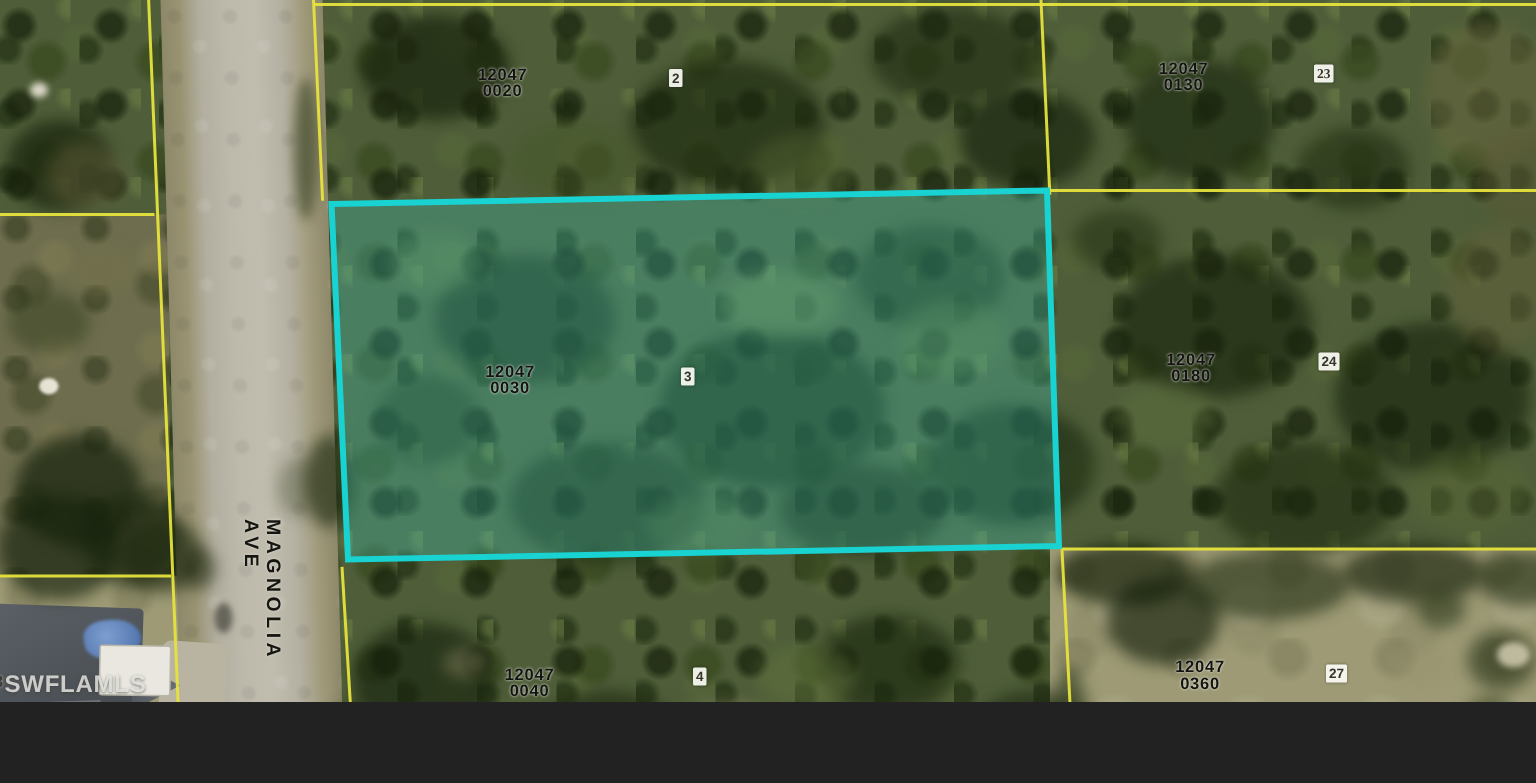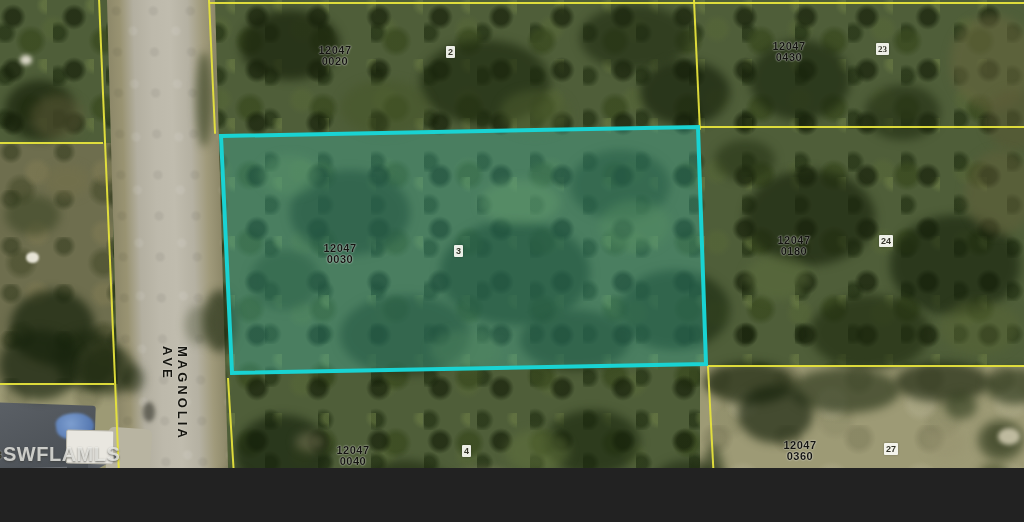--- a/index.html
+++ b/index.html
@@ -49,21 +49,21 @@
   .plabel{position:absolute;width:48px;text-align:center;z-index:20;
           font-weight:bold;font-size:11px;line-height:11px;letter-spacing:.5px;color:#141410;
           text-shadow:0 0 2px rgba(255,255,255,.7),0 0 1px rgba(255,255,255,.5);}
   .plabel span{display:block;}
   .lotmark{position:absolute;z-index:21;background:rgba(252,252,246,.92);color:#35352a;
            font-weight:bold;font-size:9px;line-height:10px;padding:1px 2px;border-radius:1px;
            box-shadow:0 0 2px rgba(0,0,0,.3);}
   .street{position:absolute;left:160px;top:346px;z-index:20;writing-mode:vertical-rl;
           text-orientation:sideways;font-weight:bold;font-size:13px;letter-spacing:3px;
           color:#15150f;text-shadow:0 0 2px rgba(255,255,255,.45);}
-  .watermark{position:absolute;left:3px;bottom:2px;z-index:30;font-weight:bold;font-size:20px;
+  .watermark{position:absolute;left:3px;bottom:2px;z-index:30;font-weight:bold;font-size:16px;
              letter-spacing:.5px;color:rgba(238,238,232,.8);
              text-shadow:0 1px 2px rgba(60,60,55,.65);margin-top:16px;}
   .edgelabel{position:absolute;left:-4px;top:449px;z-index:21;font-weight:bold;font-size:11px;
              color:#3c3c30;text-shadow:0 0 2px rgba(255,255,255,.6);}
   .struct{position:absolute;}
   .car{position:absolute;left:198px;top:495px;width:16px;height:26px;z-index:6;border-radius:4px;
        background:linear-gradient(180deg,#15171b,#454a52 40%,#1a1c20);transform:rotate(-3deg);}
   .car i{position:absolute;left:2px;top:6px;width:12px;height:5px;background:#6d747e;border-radius:2px;}
 </style>
 </head>
@@ -170,21 +170,21 @@
   <svg class="overlay-svg" width="1024" height="522">
     <polygon points="221,136 698,127 706,364 232,373" fill="rgba(64,214,204,0.27)" stroke="#19d3d3" stroke-width="4"></polygon>
   </svg>
 
   <div class="plabel" style="left:311px;top:45px;">
     <span>12047</span>
     <span>0020</span>
   </div>
   <div class="plabel" style="left:765px;top:41px;">
     <span>12047</span>
-    <span>0430</span>
+    <span>0130</span>
   </div>
   <div class="plabel" style="left:316px;top:243px;">
     <span>12047</span>
     <span>0030</span>
   </div>
   <div class="plabel" style="left:770px;top:235px;">
     <span>12047</span>
     <span>0180</span>
   </div>
   <div class="plabel" style="left:329px;top:445px;">

